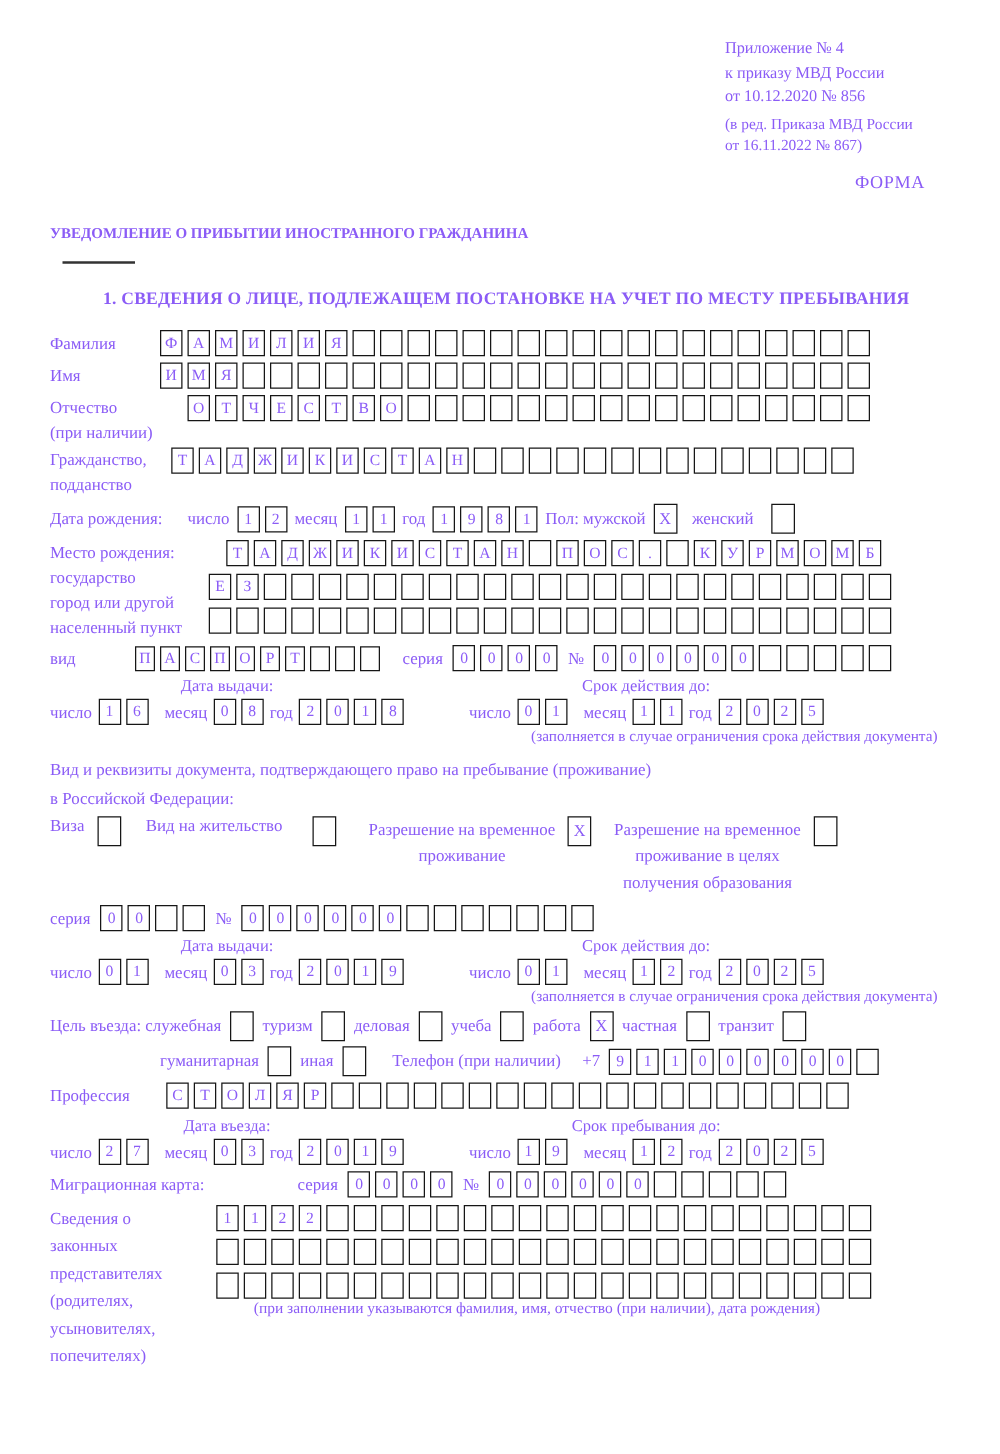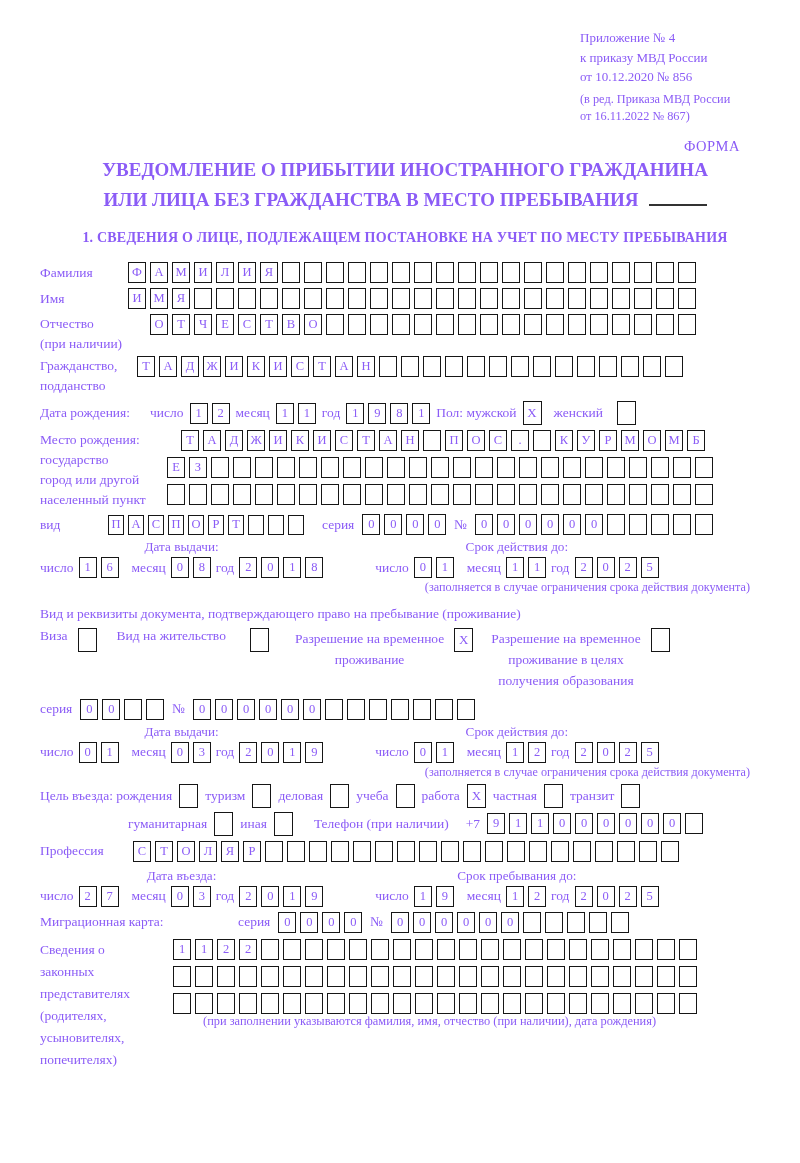--- a/index.html
+++ b/index.html
@@ -7,21 +7,21 @@
     width:800px;height:1163px;box-sizing:border-box;overflow:hidden;
     background:#fff;color:#8b5cf6;
     font-family:"Liberation Serif","DejaVu Serif",serif;
     font-size:13.5px;padding:28px 30px 0 40px;position:relative;
   }
   
   .appendix{margin-left:540px;font-size:13px;line-height:1.5;}
   .revision{margin-left:540px;font-size:12.3px;line-height:1.45;margin-top:4px;}
   .forma{text-align:right;padding-right:30px;font-weight:normal;font-size:14.5px;margin-top:12px;letter-spacing:.5px;}
   
-  .title{text-align:center;font-weight:bold;font-size:19px;line-height:1.55;margin-top:0;}
+  .title{text-align:left;font-weight:bold;font-size:12px;line-height:1.55;margin-top:22px;}
   .blank-line{display:inline-block;width:58px;border-bottom:2px solid #333;height:13px;margin-left:10px;}
   .section{font-weight:bold;font-size:14px;margin-top:16px;text-align:center;letter-spacing:.2px;}
   
   .frow{display:flex;align-items:center;margin-top:5px;}
   .frow.top{align-items:flex-start;}
   .flabel{flex:0 0 auto;}
   .stack{display:flex;flex-direction:column;line-height:20px;flex:0 0 auto;}
   .cells{display:flex;gap:4px;flex:0 0 auto;}
   .cell{
     width:16px;height:19px;border:1.5px solid #161616;
@@ -61,21 +61,21 @@
     <div>от 10.12.2020 № 856</div>
   </div>
   <div class="revision">
     <div>(в ред. Приказа МВД России</div>
     <div>от 16.11.2022 № 867)</div>
   </div>
   <div class="forma">ФОРМА</div>
 
   <div class="title">
     <div>УВЕДОМЛЕНИЕ О ПРИБЫТИИ ИНОСТРАННОГО ГРАЖДАНИНА</div>
-    <div><span>ИЛИ ЛИЦА БЕЗ ГРАЖДАНСТВА В МЕСТО ПРЕБЫВАНИЯ</span><span class="blank-line"></span></div>
+    <div><span class="blank-line"></span></div>
   </div>
 
   <div class="section">1. СВЕДЕНИЯ О ЛИЦЕ, ПОДЛЕЖАЩЕМ ПОСТАНОВКЕ НА УЧЕТ ПО МЕСТУ ПРЕБЫВАНИЯ</div>
 
   <div class="frow" style="margin-top:16px;">
     <span class="flabel" style="width:88px;">Фамилия</span>
     <div class="cells">
         <span class="cell">Ф</span>
         <span class="cell">А</span>
         <span class="cell">М</span>
@@ -403,20 +403,21 @@
             <span class="cell">2</span>
             <span class="cell">5</span>
           </div>
       </div>
     </div>
   </div>
   <div class="note">(заполняется в случае ограничения срока действия документа)</div>
 
   <div class="plain">
     <div>Вид и реквизиты документа, подтверждающего право на пребывание (проживание)</div>
+    <div>в Российской Федерации:</div>
   </div>
 
   <div class="viza-row">
     <div class="viza-item">
       <span>Виза</span>
       <span class="checkbox"></span>
     </div>
     <div class="viza-item" style="margin-left:20px;">
       <span>Вид на жительство</span>
       <span class="checkbox" style="margin-left:14px;"></span>
@@ -506,21 +507,21 @@
             <span class="cell">0</span>
             <span class="cell">2</span>
             <span class="cell">5</span>
           </div>
       </div>
     </div>
   </div>
   <div class="note">(заполняется в случае ограничения срока действия документа)</div>
 
   <div class="purpose">
-    <span>Цель въезда: рождения</span>
+    <span>Цель въезда: служебная</span>
     <span class="checkbox"></span>
     <span>туризм</span>
     <span class="checkbox"></span>
     <span>деловая</span>
     <span class="checkbox"></span>
     <span>учеба</span>
     <span class="checkbox"></span>
     <span>работа</span>
     <span class="checkbox">X</span>
     <span>частная</span>

